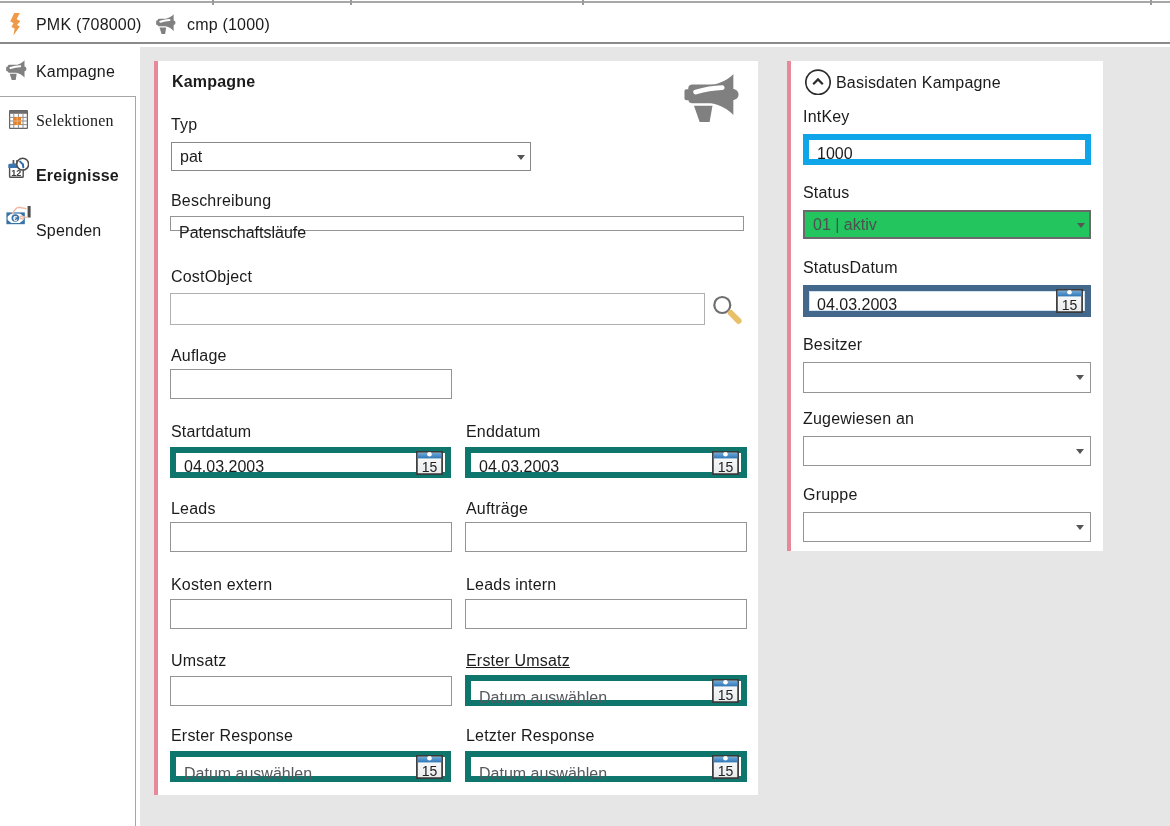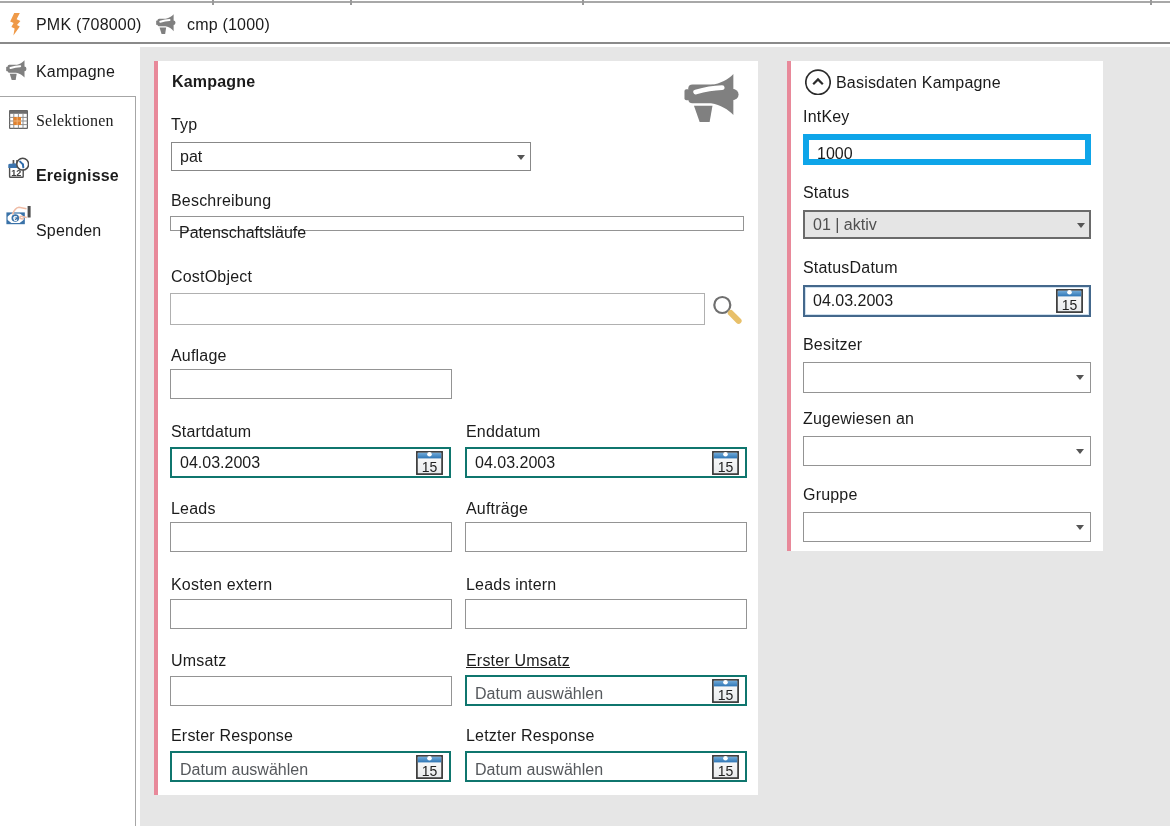--- a/index.html
+++ b/index.html
@@ -12,21 +12,21 @@
 #graybg { left:140px; top:47px; width:1030px; height:779px; background:#e6e6e6; }
 .txt { position:absolute; white-space:nowrap; line-height:20px; font-size:16px; letter-spacing:0.2px; }
 #vline { left:135px; top:96px; width:1px; height:730px; background:#a6a6a6; }
 #hline { left:0; top:96px; width:135px; height:1px; background:#a6a6a6; }
 
 #mainpanel { left:154px; top:61px; width:604px; height:734px; background:#fff; border-left:4px solid #e8899a; }
 #rightpanel { left:787px; top:61px; width:316px; height:490px; background:#fff; border-left:4px solid #e8899a; }
 
 .inp { position:absolute; background:#fff; border:1px solid #949494;padding-left:24px; }
 .inp .iv { position:absolute; left:8px; top:4px; font-size:16px; line-height:20px; }
-.date { position:absolute; background:#fff; border:2px solid #0f766e; }
+.date { position:absolute; background:#fff; border:6px solid #0f766e; }
 .date .iv { position:absolute; left:8px; top:4px; font-size:16px; line-height:20px; }
 .gray { color:#55585c; top:7px !important; }
 .arrow { position:absolute; width:0; height:0; border-left:4.5px solid transparent; border-right:4.5px solid transparent; border-top:5px solid #555; }
 </style>
 </head>
 <body>
 
 <div class="abs" id="topbar"></div>
 <div class="abs" id="topline"></div>
 <div class="abs tick" style="left:212px"></div>
@@ -186,21 +186,21 @@
  <path d="M8.2,15.2 L13,10.4 L17.8,15.2" fill="none" stroke="#2b2b2b" stroke-width="2.2"></path>
 </svg>
 <div class="txt" style="left:836px;top:73px;">Basisdaten Kampagne</div>
 
 <div class="txt" style="left:803px;top:106.5px;">IntKey</div>
 <div class="inp" style="left:803px;top:134px;width:288px;height:31px;border:6px solid #0ea5e9;">
   <div class="iv" style="top:4px;">1000</div>
 </div>
 
 <div class="txt" style="left:803px;top:182.5px;">Status</div>
-<div class="inp" style="left:803px;top:210px;width:288px;height:29px;border:2px solid #6a6a6a;background:#e5e5e5;">
+<div class="inp" style="left:803px;top:210px;width:288px;height:29px;border:2px solid #6a6a6a;background:#22c55e;">
   <div class="iv" style="top:3px;color:#4f4f4f;">01 | aktiv</div>
   <div class="arrow" style="left:272px;top:11px;"></div>
 </div>
 
 <div class="txt" style="left:803px;top:257.5px;">StatusDatum</div>
 <div class="date" style="left:803px;top:285px;width:288px;height:32px;border-color:#44688c;box-shadow:inset 0 0 0 1px #cfe0ee;">
     <div class="iv" style="top:4px;">04.03.2003</div>
   </div>
 
 <div class="txt" style="left:803px;top:335px;">Besitzer</div>

